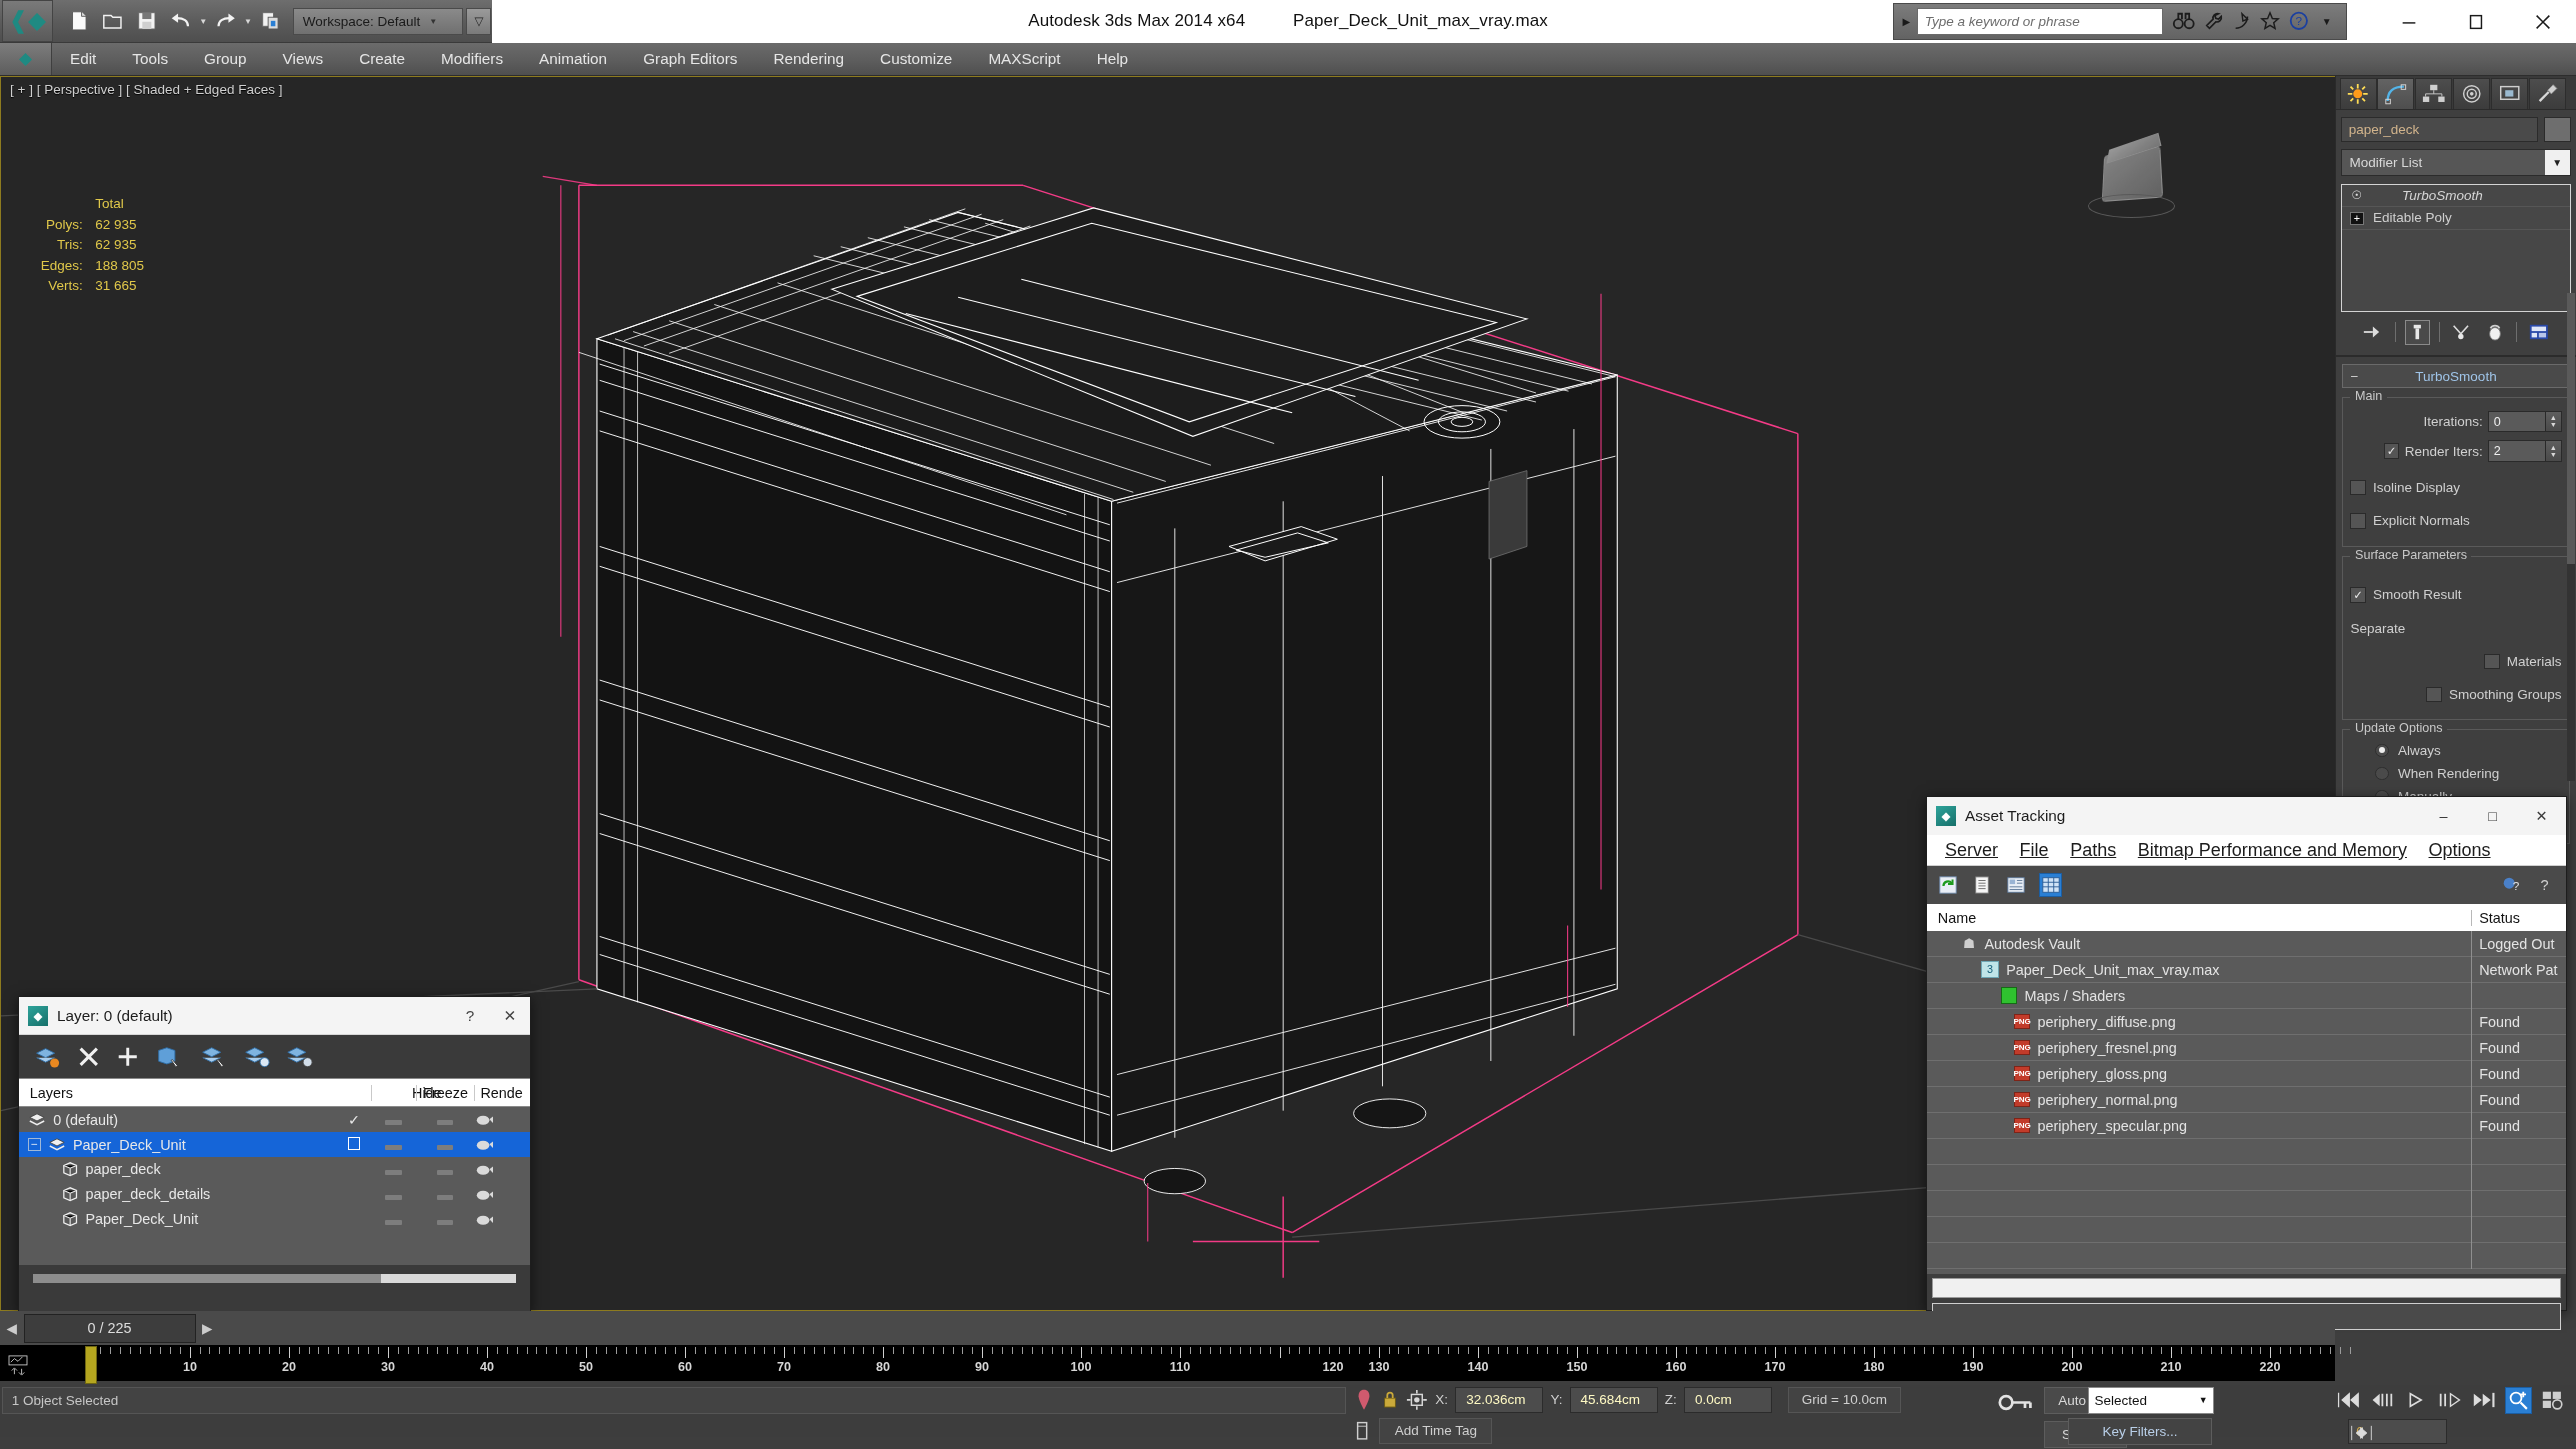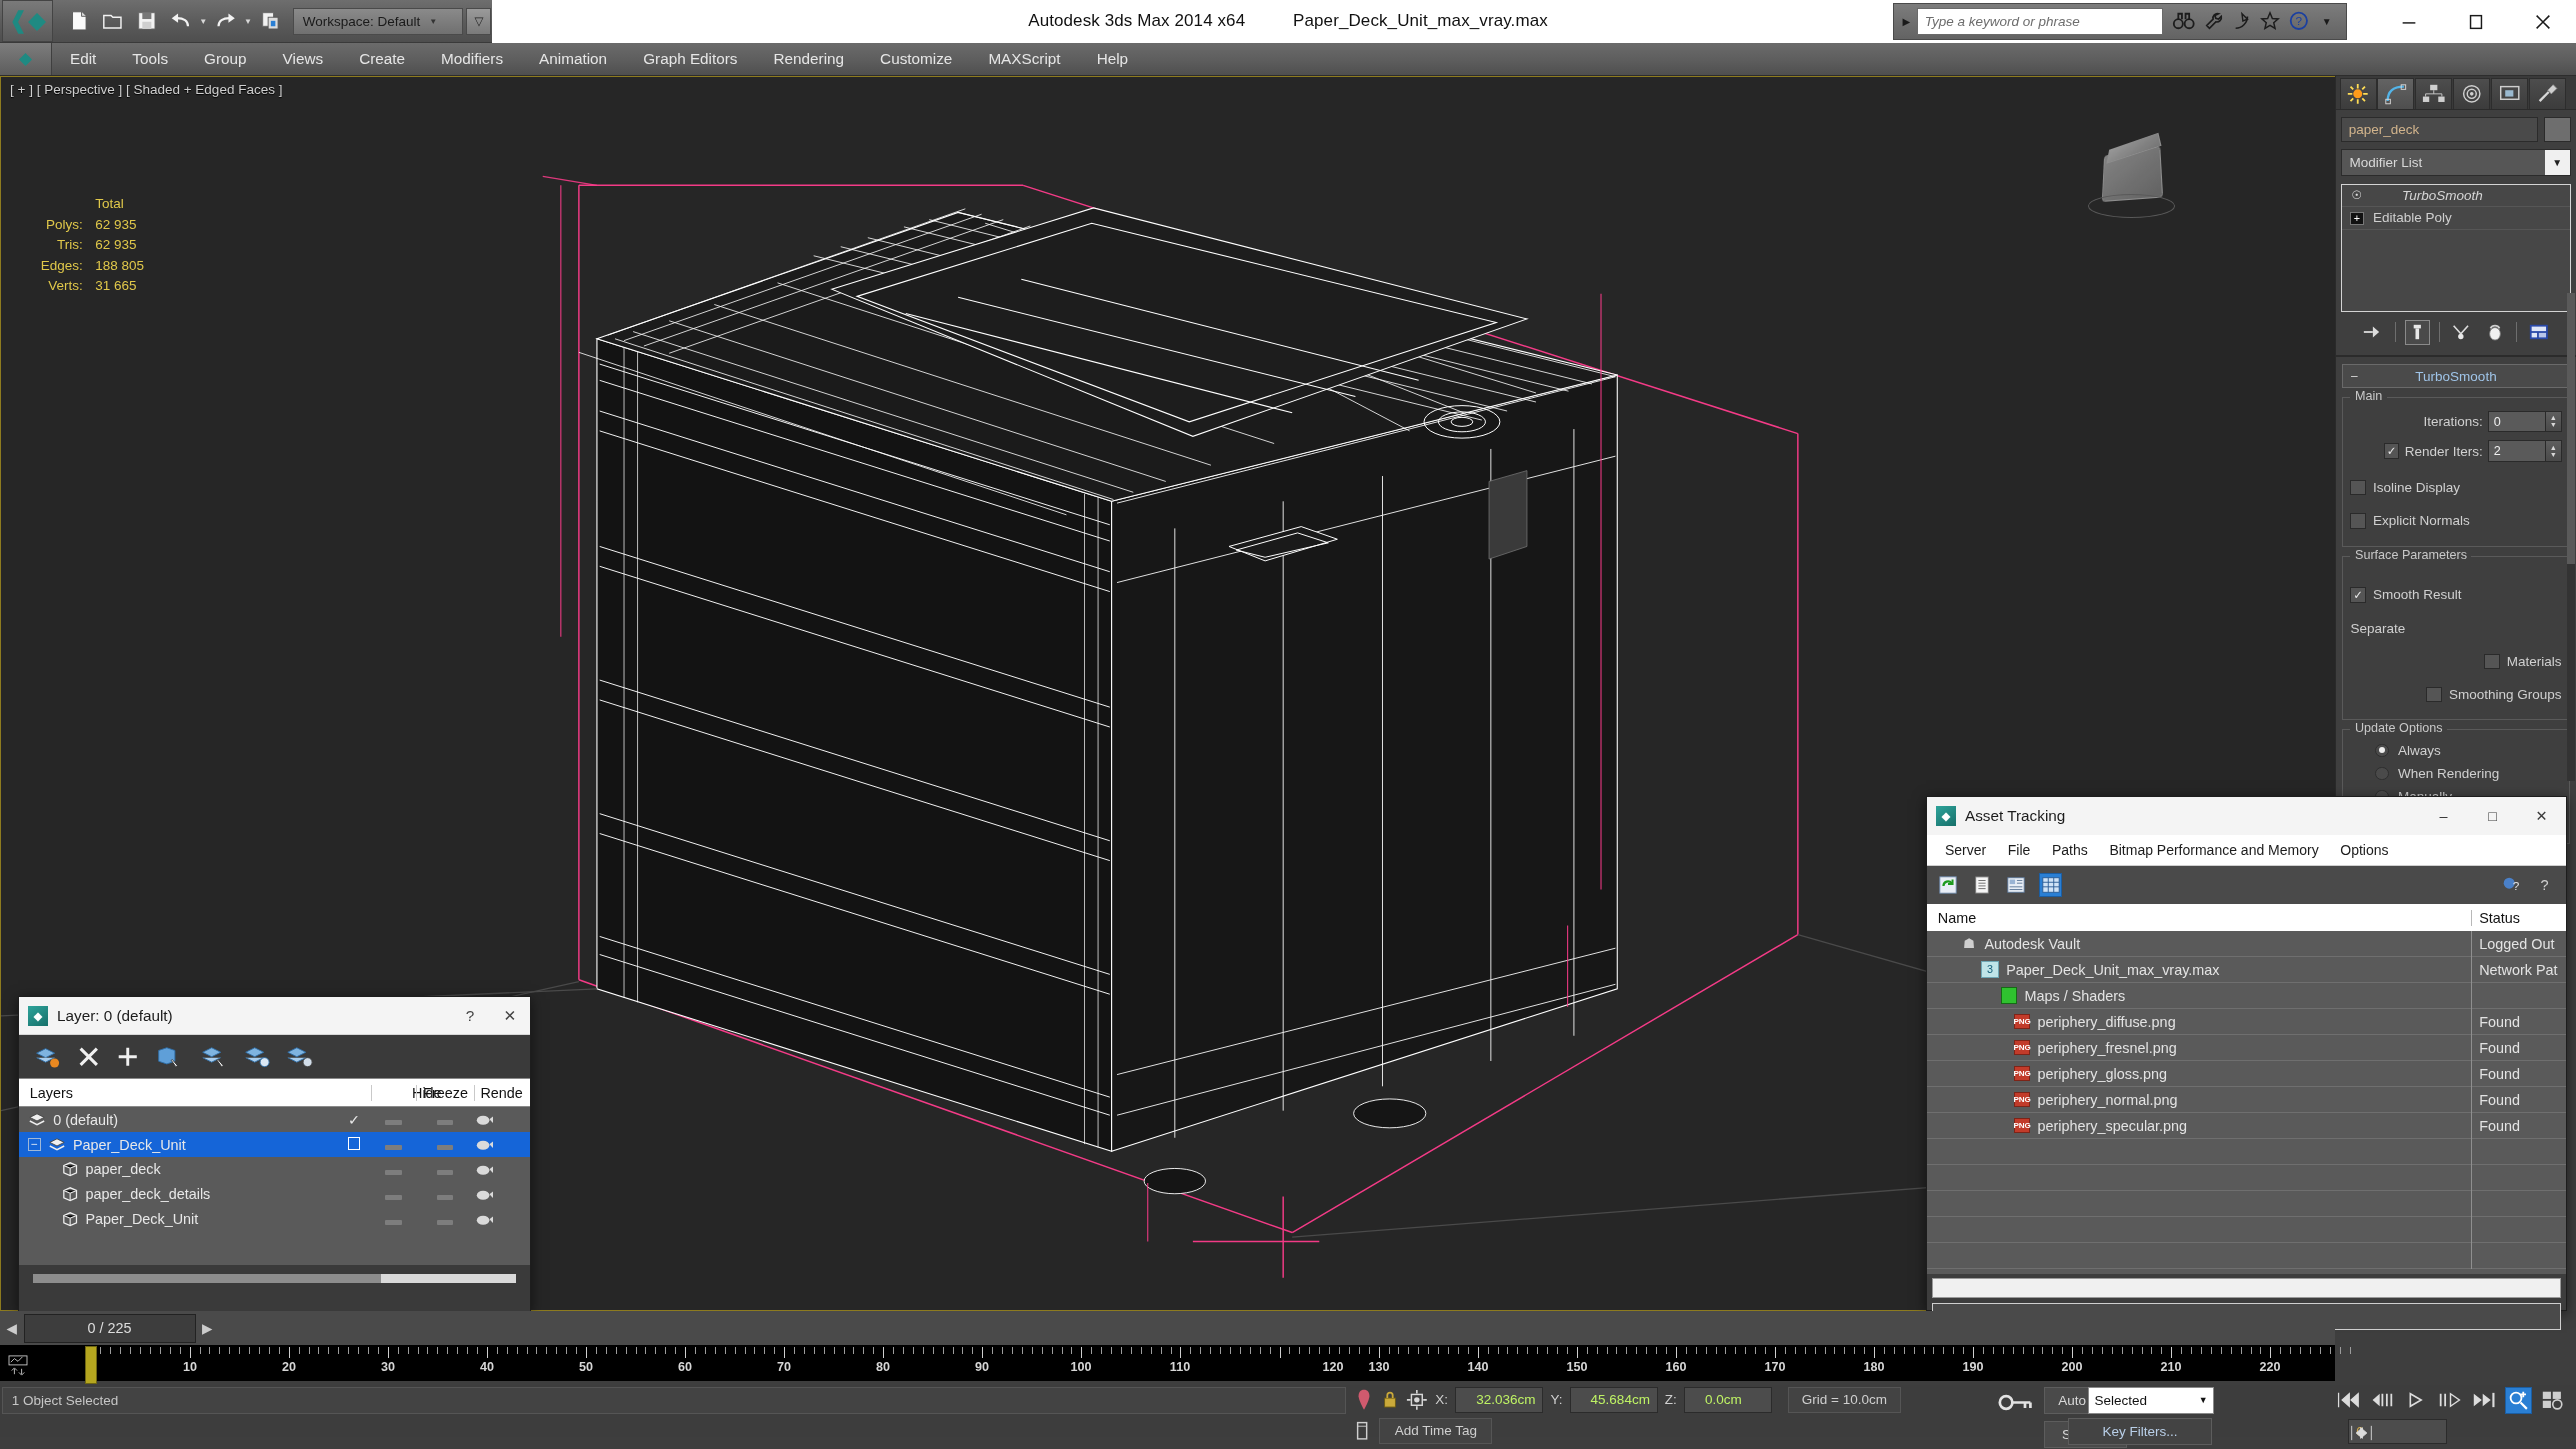--- a/index.html
+++ b/index.html
@@ -288,21 +288,21 @@
     position: absolute; left: 1926px; top: 796px; width: 641px; height: 515px;
     background:#3d3d3d; border:0.9px solid #1d1d1d; box-shadow: 0 2.7px 12.6px rgba(0,0,0,.55);
   }
   .at-title { height: 38px; background:#f4f4f4; display:flex;align-items:center;padding-left:9px; }
   .at-title .t { font-size:15.3px; color:#1c1c1c; flex:1; }
   .at-title .b { width:49px; text-align:center; color:#3a3a3a; font-size:14.4px; }
   .at-menu {
     height: 31px; background:#ffffff; display:flex; align-items:center; gap:0;
     border-bottom:0.9px solid #cfcfcf; padding-left: 7.2px;
   }
-  .at-menu .mi { font-size:14px; color:#1c1c1c; padding: 0 10.8px; }
+  .at-menu .mi { font-size:18px; color:#1c1c1c; padding: 0 10.8px; text-decoration: underline; }
   .at-tools {
     height: 38px; background:#4a4a4a; display:flex; align-items:center; padding: 0 9px; gap: 10.8px;
   }
   .at-tools .ti { width: 23.5px; height:23.5px; display:flex;align-items:center;justify-content:center; }
   .at-tools .ti.active { background:#2a7fd4; border:0.9px solid #1b5ea3; }
   .at-tools .spacer { flex:1; }
   .at-head { display:flex; height: 27px; background:#fff; font-size:14.4px; color:#111; align-items:center; }
   .at-head .h1 { flex:1; padding-left: 10.8px; border-right:0.9px solid #b8b8b8; }
   .at-head .h2 { width: 94px; padding-left: 7.2px; }
   .at-list { background:#5a5a5a; height: 343px; }
@@ -358,21 +358,21 @@
   .statusbar { position:absolute; left:0; top:1385px; width: 2576px; height: 52px; background:#3d3d3d; }
   .sb-left { position:absolute; left: 1.8px; top: 1.8px; width: 1344px; }
   .sb-panel {
     height: 27px; background:#434343; border:0.9px solid #555; color:#c6c6c6;
     font-size:13.5px; padding-left:9px; line-height: 25px; margin-bottom: 2.7px;
   }
   .sb-mid { position:absolute; left: 1354px; top: 1.8px; display:flex; align-items:center; gap: 7.2px; }
   .coord-lbl { color:#cfcfcf; font-size: 13.5px; }
   .coord-fld {
     width: 88px; height: 26px; background:#4c4c4c; border:0.9px solid #2b2b2b;
-    color:#bef264; font-size: 13.5px; padding-left: 20px; line-height: 24.4px;
+    color:#fef9c3; font-size: 13.5px; padding-left: 10px; line-height: 24.4px;
   }
   .grid-box {
     height: 26px; background:#434343; border:0.9px solid #555; color:#cfcfcf;
     font-size: 13.5px; padding: 0 12.6px; line-height: 24.4px; margin-left: 9px;
   }
   .sb-row2 { position:absolute; left: 1354px; top: 32.5px; display:flex; align-items:center; gap: 9px; }
   .addtag { height: 26px; background:#434343; border:0.9px solid #555; color:#cfcfcf;
             font-size:13.5px; padding: 0 14.4px; line-height: 24.4px; }
   .key-area { position:absolute; left: 1995px; top: 1.8px; width: 199px; }
   .kbtn { height:27px; background:#4a4a4a; border:0.9px solid #5d5d5d; color:#d8d8d8;

